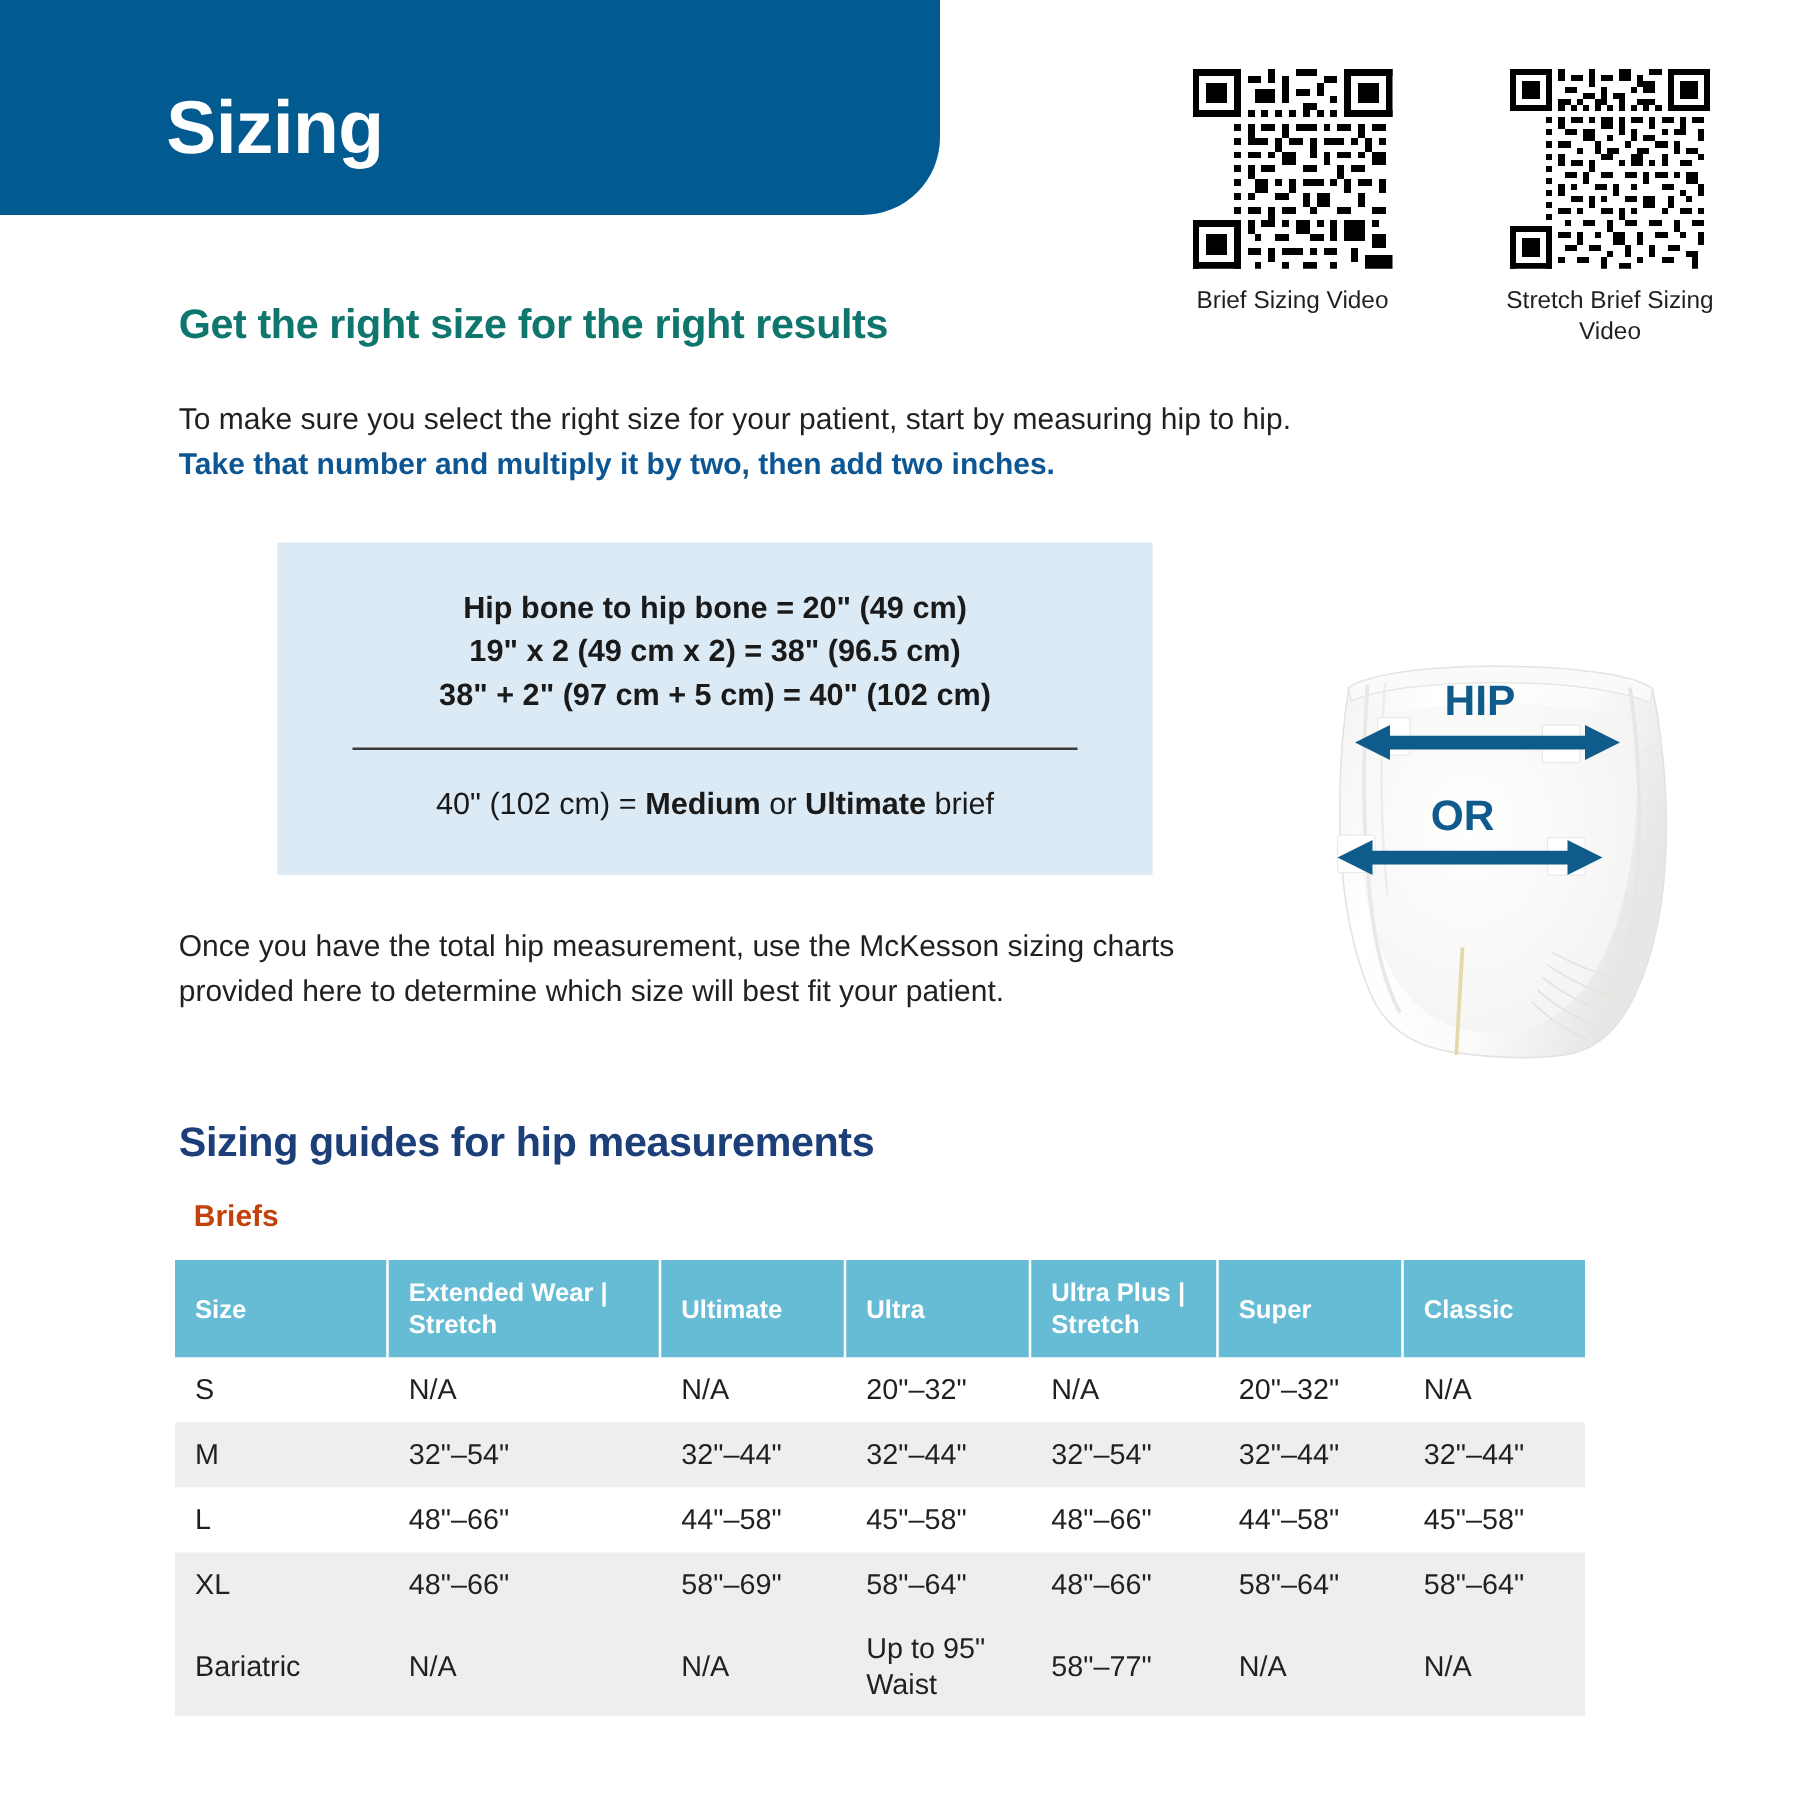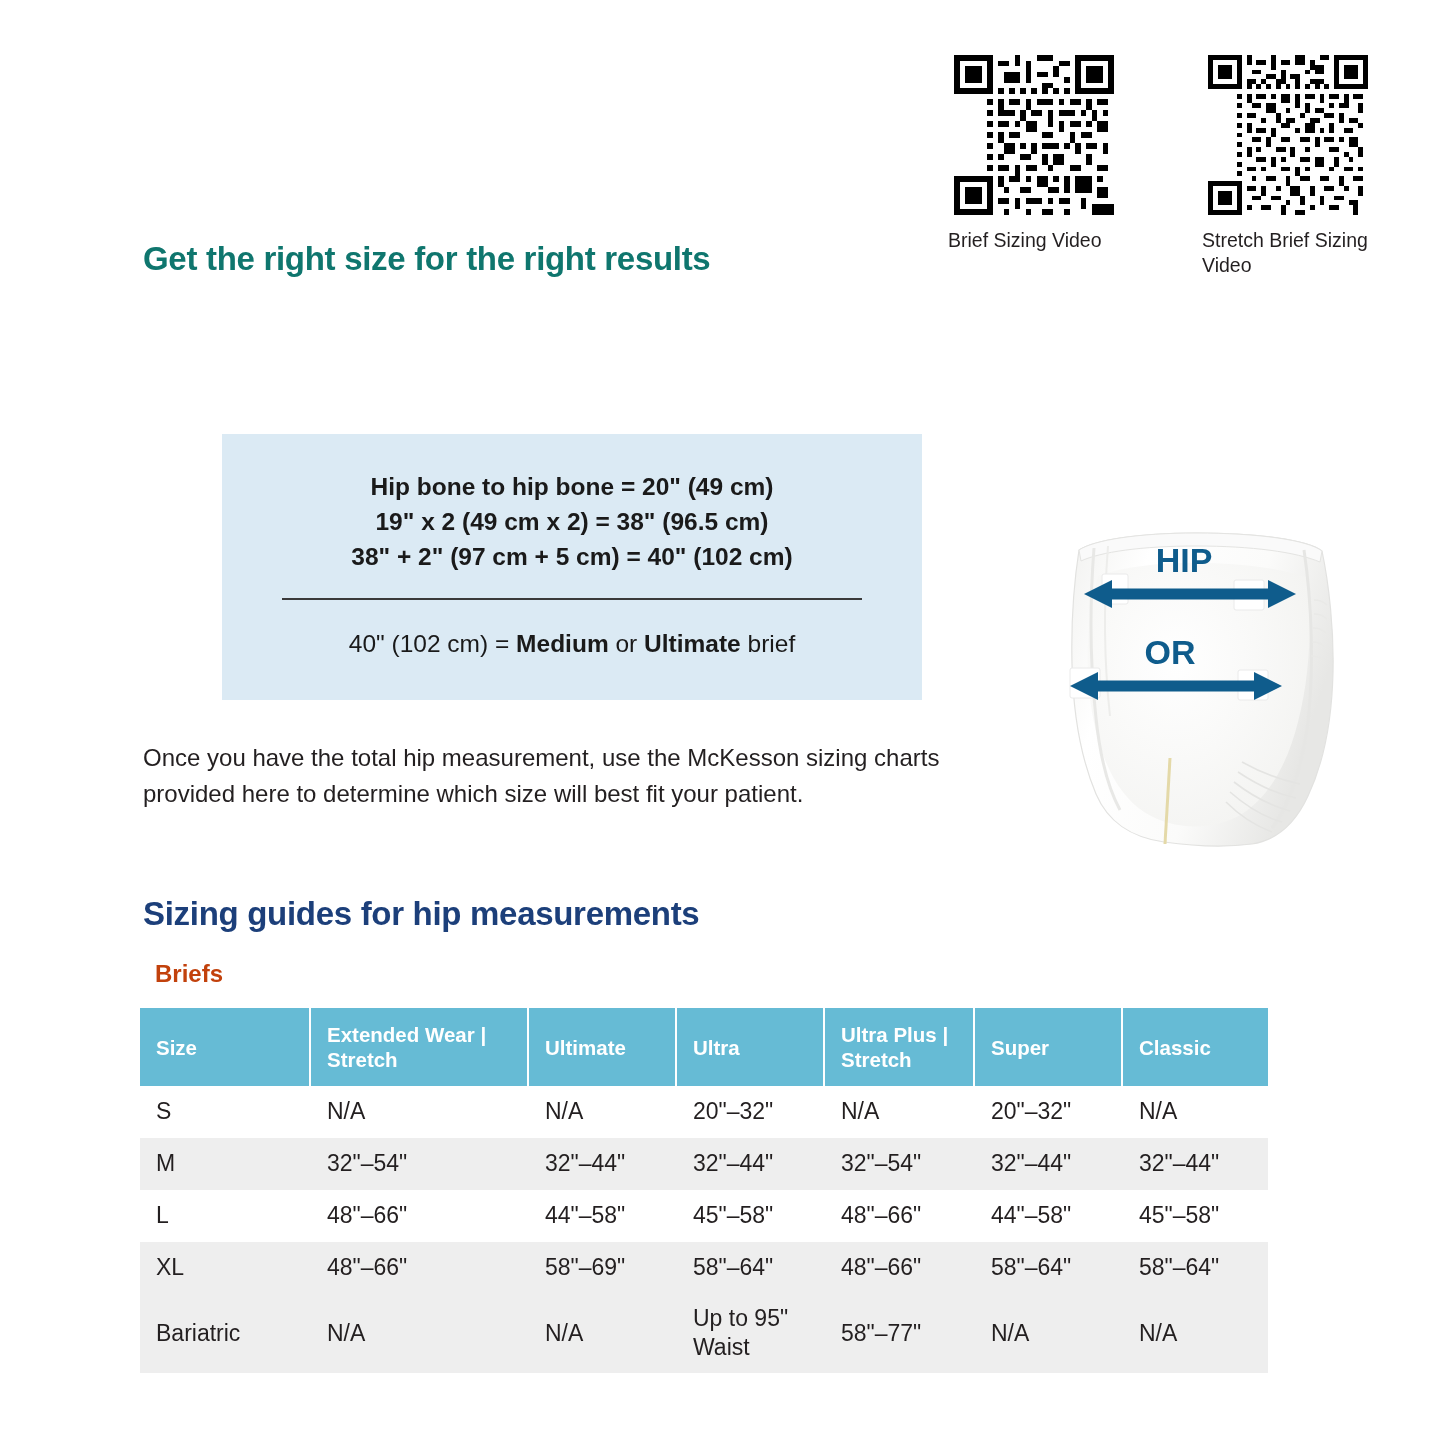--- a/index.html
+++ b/index.html
@@ -31,21 +31,21 @@
   }
 
   
   .qr-area {
     position: absolute;
     left: 948px; top: 55px;
     width: 470px;
     display: flex;
     gap: 82px;
   }
-  .qr-block { width: 172px; }
+  .qr-block { width: 172px; text-align: center; }
   .qr-img { width: 160px; height: 160px; margin: 0 auto; display:block; }
   .qr-caption {
     margin-top: 13px;
     font-size: 19.5px;
     color: #231f20;
     line-height: 1.28;
   }
 
   
   .h2 {
@@ -169,20 +169,23 @@
   .col-ultra   { width: 148px; }
   .col-ultraplus{ width: 150px; }
   .col-super   { width: 148px; }
   .col-classic { width: 146px; }
 </style>
 </head>
 <body>
 
 <div class="page">
 
+  <div class="banner">
+    <div class="banner-title">Sizing</div>
+  </div>
 
   <div class="qr-area">
 
     <div class="qr-block">
       <svg class="qr-img" viewBox="0 0 29 29" shape-rendering="crispEdges">
         <rect width="29" height="29" fill="#fff"></rect>
         <g fill="#000">
 
           <rect x="0" y="0" width="7" height="1"></rect>
             <rect x="0" y="6" width="7" height="1"></rect>
@@ -456,20 +459,23 @@
             <rect x="25" y="31" width="2" height="1"></rect>
           <rect x="30" y="31" width="1" height="2"></rect>
         </g>
       </svg>
       <div class="qr-caption">Stretch Brief Sizing Video</div>
     </div>
   </div>
 
   <div class="h2">Get the right size for the right results</div>
 
+  <div class="intro">
+    <span>To make sure you select the right size for your patient, start by measuring hip to hip. </span><span class="em">Take that number and multiply it by two, then add two inches.</span>
+  </div>
 
   <div class="calcbox">
     <div class="calc-line">Hip bone to hip bone = 20" (49 cm)</div>
     <div class="calc-line">19" x 2 (49 cm x 2) = 38" (96.5 cm)</div>
     <div class="calc-line">38" + 2" (97 cm + 5 cm) = 40" (102 cm)</div>
     <div class="calc-rule"></div>
     <div class="calc-result"><span>40" (102 cm) = </span><b>Medium</b><span> or </span><b>Ultimate</b><span> brief</span></div>
   </div>
 
   <div class="after-calc">Once you have the total hip measurement, use the McKesson sizing charts provided here to determine which size will best fit your patient.</div>

